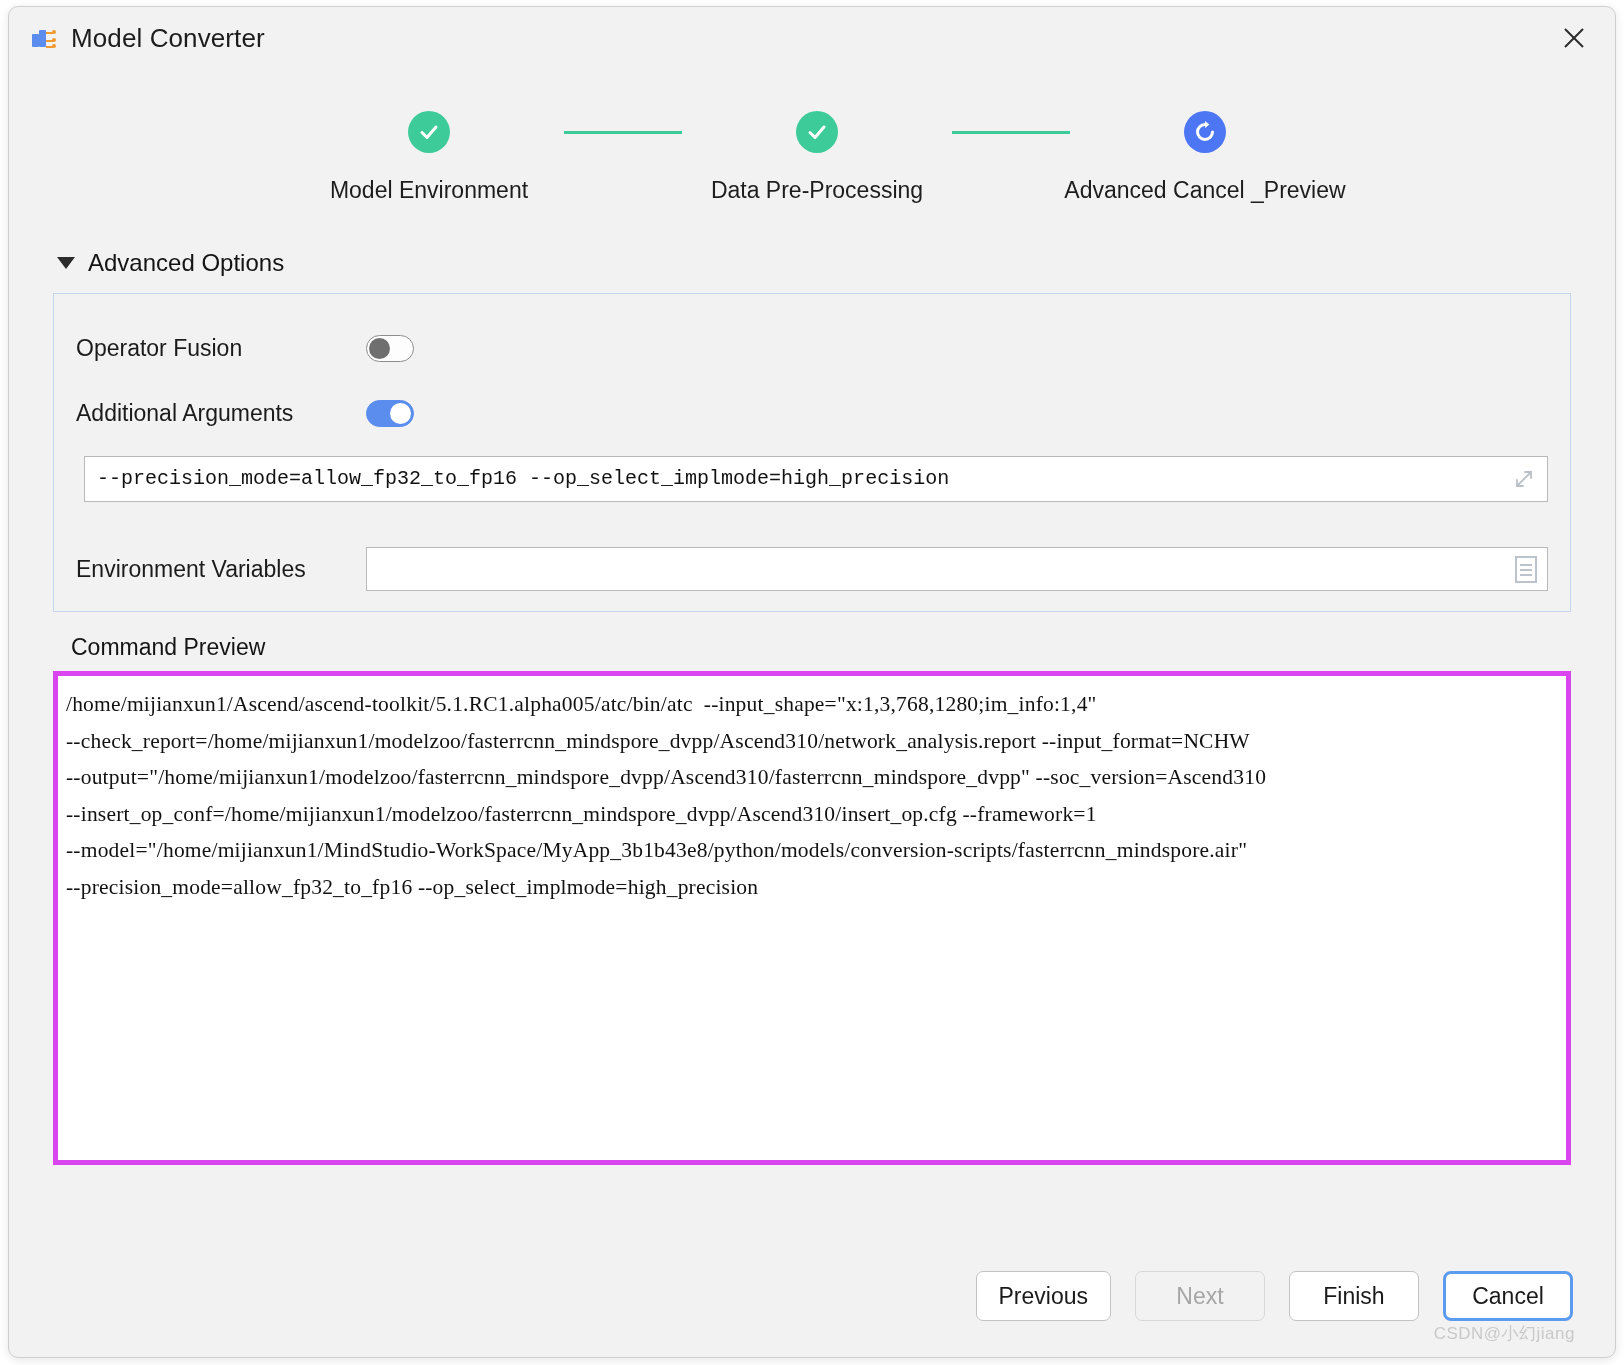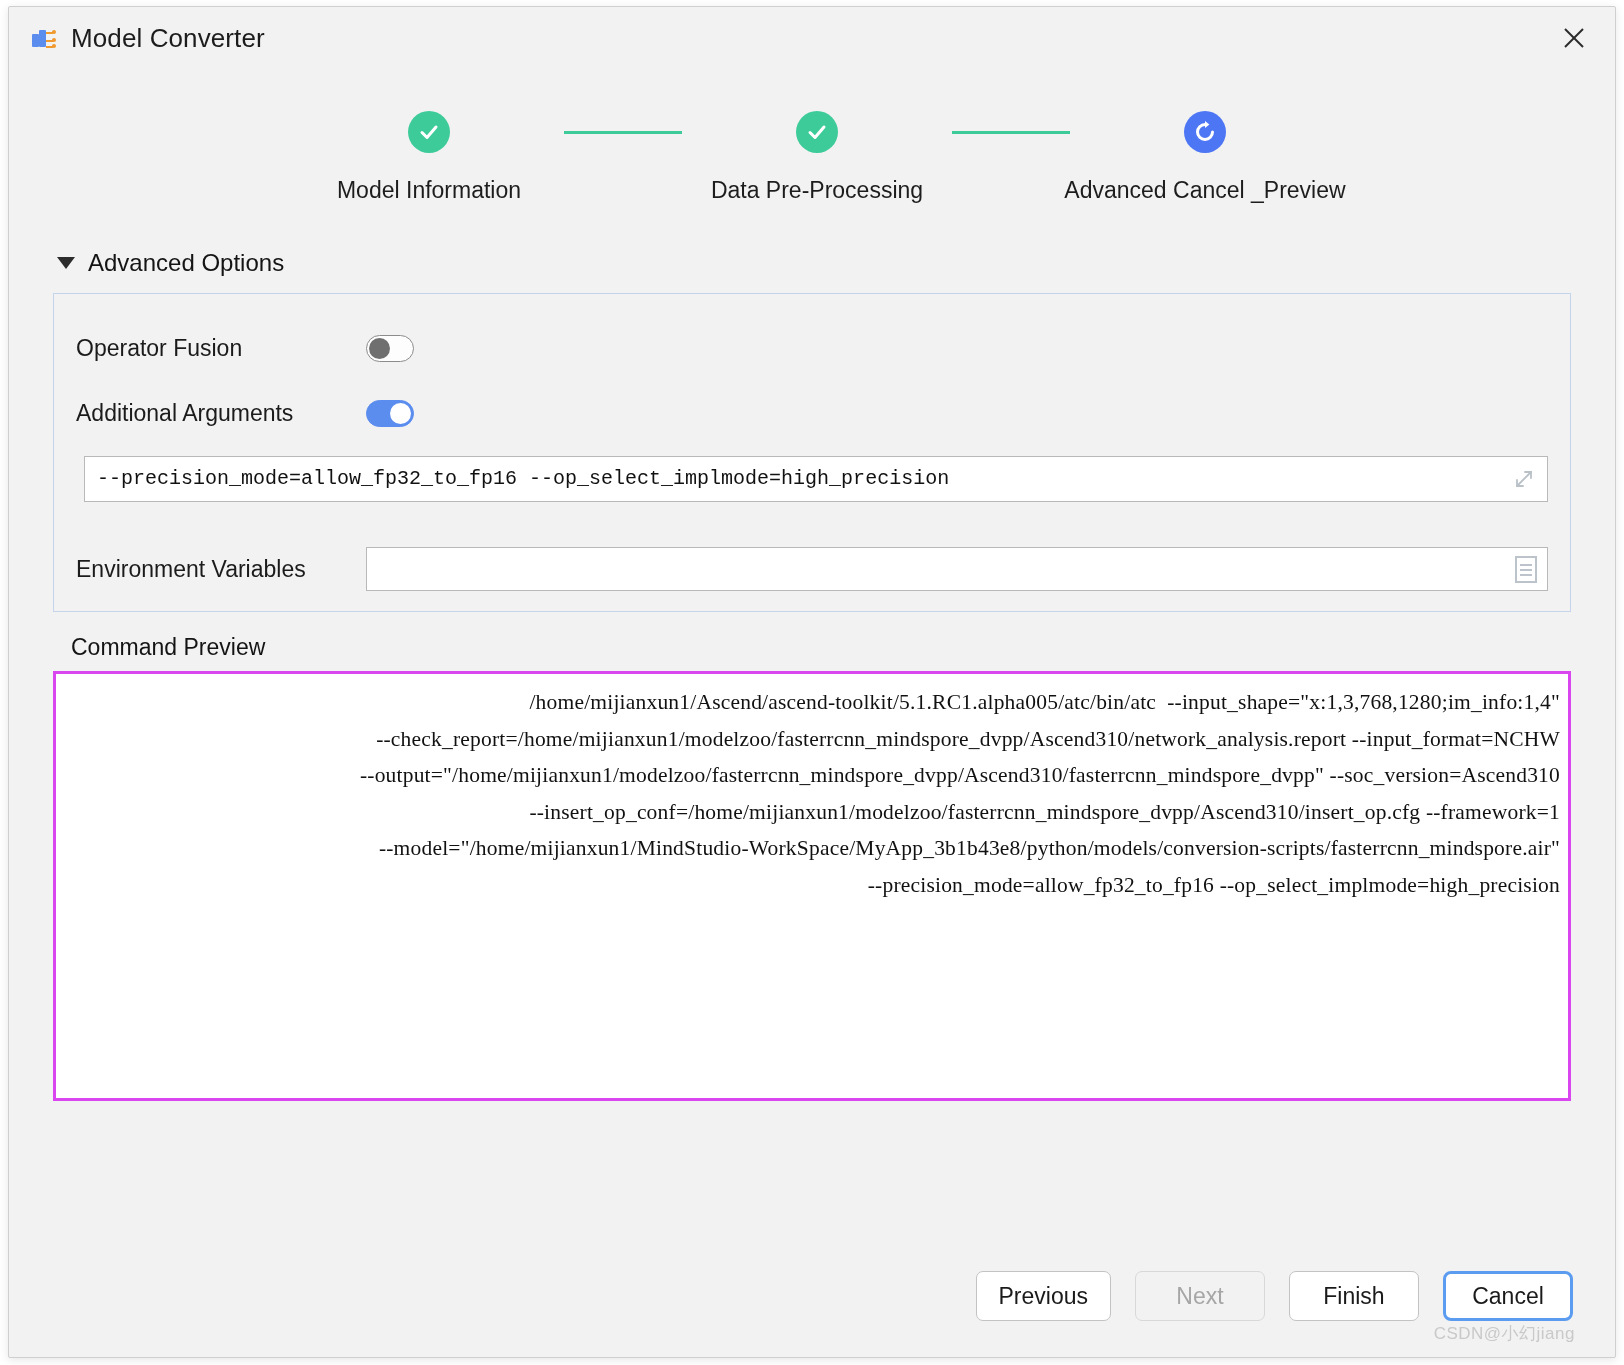--- a/index.html
+++ b/index.html
@@ -15,21 +15,21 @@
   }
 
   .dialog {
     position: absolute;
     left: 8px;
     top: 6px;
     width: 1608px;
     height: 1352px;
     background: #f2f2f2;
     border: 1px solid #cfcfcf;
-    border-radius: 2px;
+    border-radius: 10px;
     box-sizing: border-box;
     box-shadow: 0 2px 10px rgba(0,0,0,0.10);
     overflow: hidden;
   }
 
   
   .titlebar {
     position: relative;
     height: 62px;
     display: flex;
@@ -279,27 +279,26 @@
   }
 
   
   .cmd-label {
     font-size: 23px;
     color: #141414;
     margin: 22px 0 10px 62px;
   }
   .cmd-box {
     margin: 0 44px 0 44px;
-    height: 430px;
-    background: #ffffff;
-    border: 3px solid #d946ef;
+    height: 494px;
+    background: #ffffff;
+    border: 5px solid #d946ef;
     box-sizing: border-box;
     overflow: hidden;
     padding: 10px 8px 8px 8px;
-    text-align: right;
   }
   .cmd-line {
     font-family: "Liberation Serif", serif;
     font-size: 21.5px;
     line-height: 36.5px;
     color: #111111;
     white-space: pre;
     letter-spacing: 0.2px;
   }
 
@@ -376,21 +375,21 @@
     </div>
   </div>
 
   <div class="stepper">
     <div class="step">
       <div class="step-circle done">
         <svg width="26" height="26" viewBox="0 0 26 26" aria-hidden="true">
           <polyline points="6,13.5 11,18.5 20,8" fill="none" stroke="#ffffff" stroke-width="3" stroke-linecap="round" stroke-linejoin="round"></polyline>
         </svg>
       </div>
-      <div class="step-label">Model Information</div>
+      <div class="step-label">Model Environment</div>
     </div>
 
     <div class="connector"></div>
 
     <div class="step">
       <div class="step-circle done">
         <svg width="26" height="26" viewBox="0 0 26 26" aria-hidden="true">
           <polyline points="6,13.5 11,18.5 20,8" fill="none" stroke="#ffffff" stroke-width="3" stroke-linecap="round" stroke-linejoin="round"></polyline>
         </svg>
       </div>

